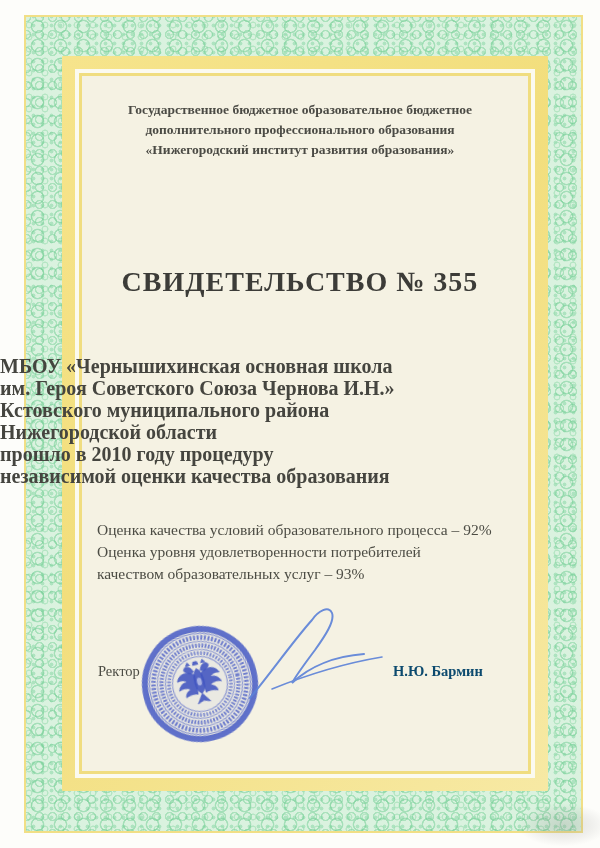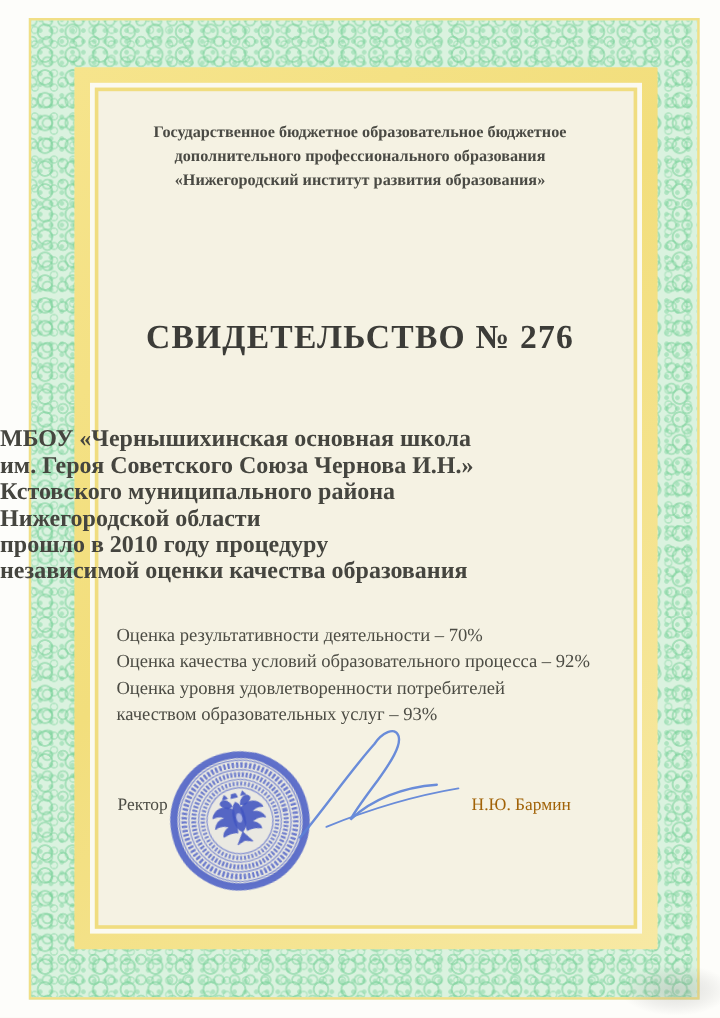--- a/index.html
+++ b/index.html
@@ -55,21 +55,21 @@
     position:absolute; top:355px; left:0; width:100%;
     text-align:left; font-weight:bold; font-size:20px; line-height:22px;
     color:#45453f;
   }
   .scores {
     position:absolute; top:519px; left:97px; width:440px;
     font-size:15.5px; line-height:22px; color:#4c4c44;
   }
 
   .sig-role   { position:absolute; top:663px; left:98px;  font-size:14.5px; color:#4c4c44; }
-  .sig-name   { position:absolute; top:663px; left:393px; font-size:14.5px; color:#a16207; }
+  .sig-name   { position:absolute; top:663px; left:393px; font-size:14.5px; color:#0c4a6e;font-weight:bold; }
   .year-line  { position:absolute; top:743px; left:0; width:100%; text-align:center;
                 font-size:14.5px; color:#4c4c44; }
 
   .stamp {
     position:absolute; left:125px; top:609px; width:150px; height:150px;
     transform:rotate(-14deg);
     filter:blur(.3px);
     opacity:.92;
   }
   .signature-svg {
@@ -96,33 +96,32 @@
   </div>
 
   <div class="content">
 
     <div class="issuer">
       <div>Государственное бюджетное образовательное бюджетное</div>
       <div>дополнительного профессионального образования</div>
       <div>«Нижегородский институт развития образования»</div>
     </div>
 
-    <div class="title">СВИДЕТЕЛЬСТВО № 276</div>
+    <div class="title">СВИДЕТЕЛЬСТВО № 355</div>
 
     <div class="recipient">
       <div>МБОУ «Чернышихинская основная школа</div>
       <div>им. Героя Советского Союза Чернова И.Н.»</div>
       <div>Кстовского муниципального района</div>
       <div>Нижегородской области</div>
       <div>прошло в 2010 году процедуру</div>
       <div>независимой оценки качества образования</div>
     </div>
 
     <div class="scores">
-      <div>Оценка результативности деятельности – 70%</div>
       <div>Оценка качества условий образовательного процесса – 92%</div>
       <div>Оценка уровня удовлетворенности потребителей</div>
       <div>качеством образовательных услуг – 93%</div>
     </div>
 
     <div class="sig-role">Ректор</div>
     <div class="sig-name">Н.Ю. Бармин</div>
 
     <svg class="stamp" viewBox="-75 -75 150 150">
       <g stroke="#3d53c4" fill="none">

